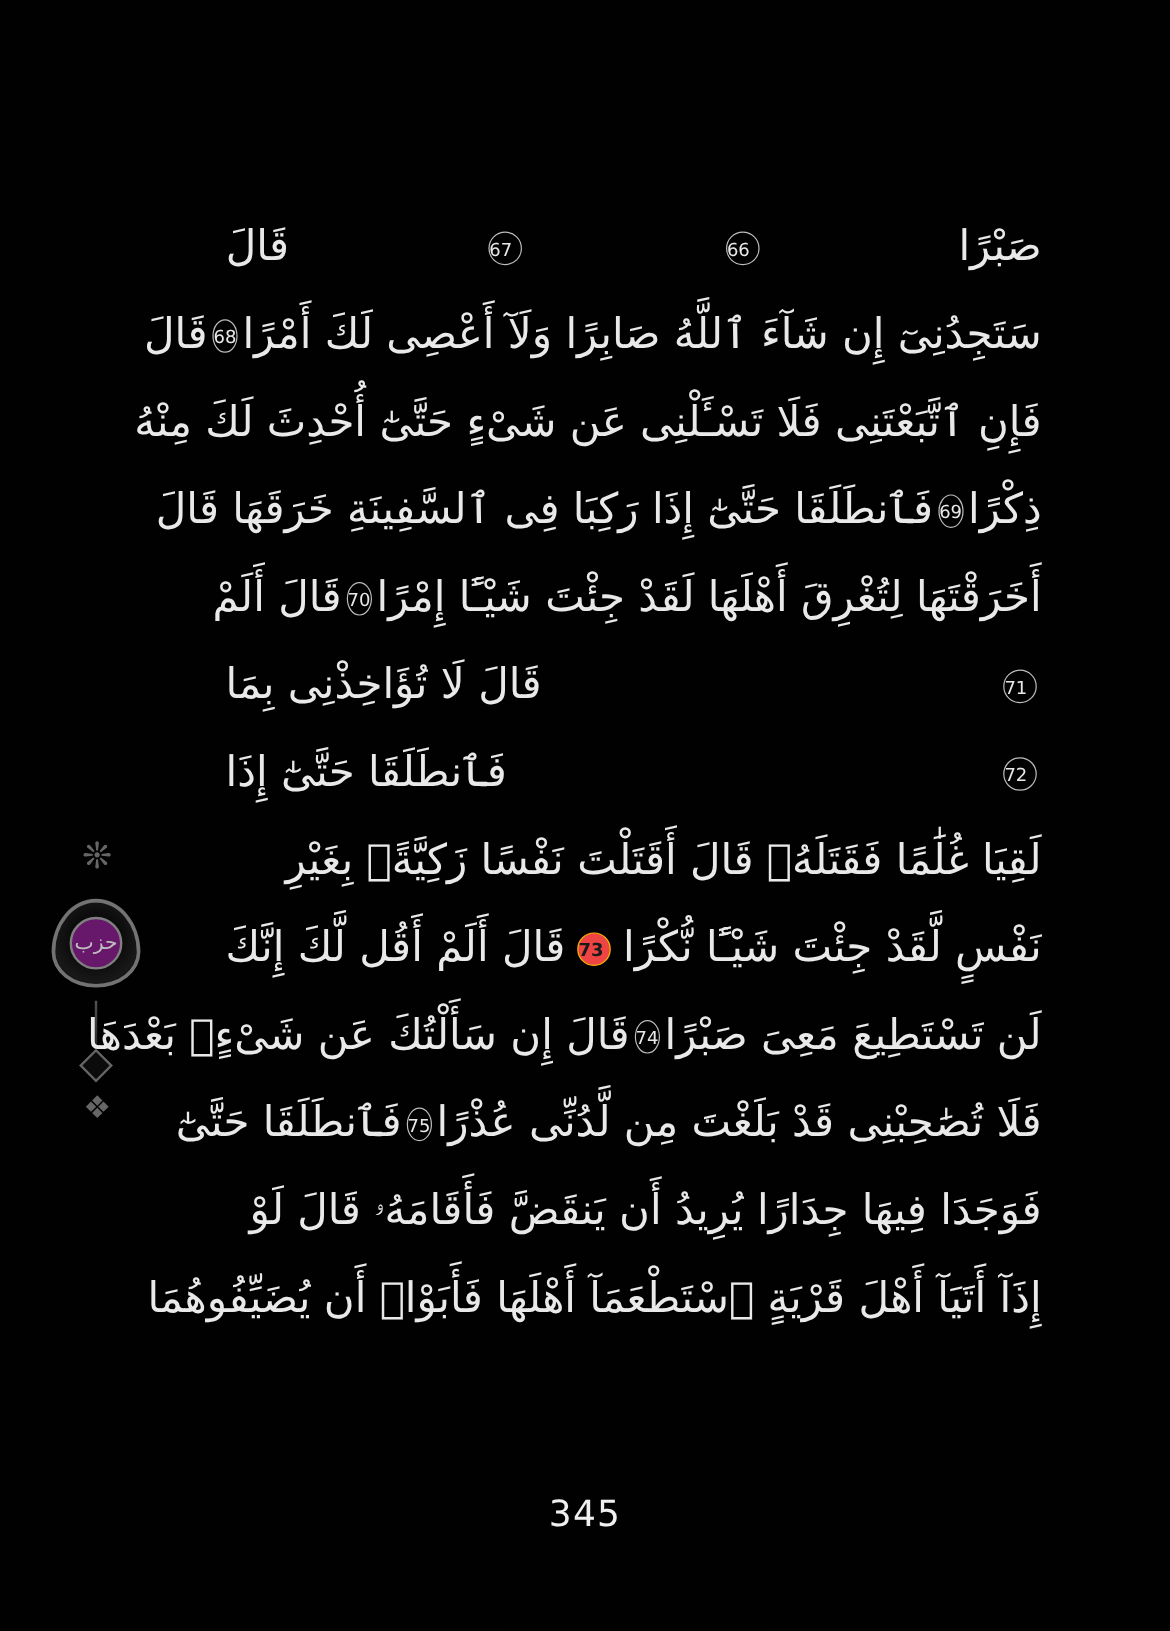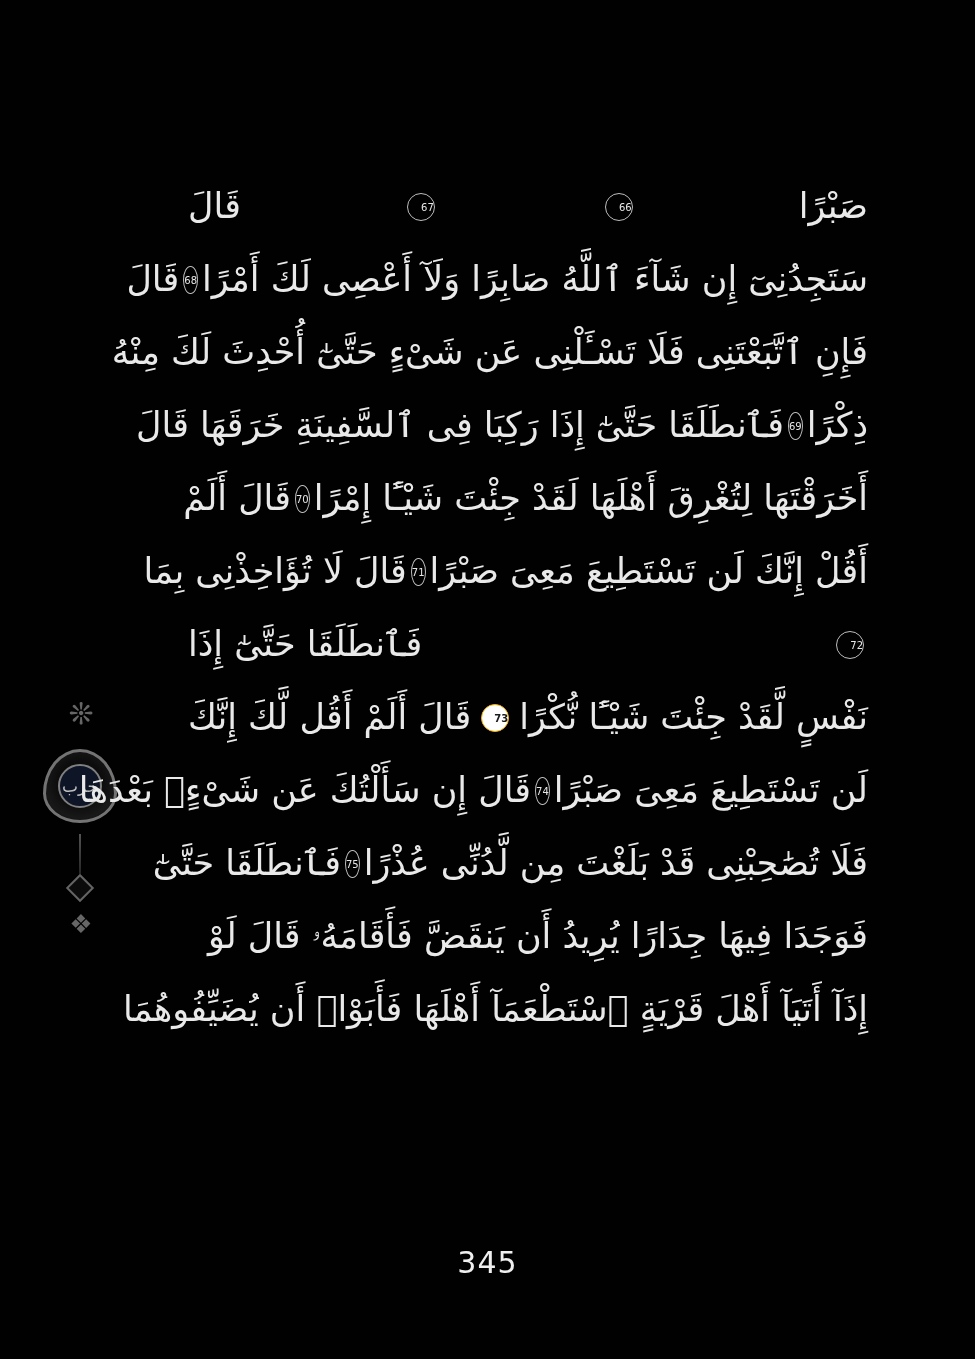--- a/index.html
+++ b/index.html
@@ -74,21 +74,21 @@
   #ornament .medallion .petal.rot2 { transform: rotate(-18deg) scale(0.88); border-color:#6a6a6a; }
   #ornament .medallion .inner {
     position: relative;
     width: 40px;
     height: 40px;
     border-radius: 50%;
     border: 2px solid #8b8b8b;
     display: flex;
     align-items: center;
     justify-content: center;
-    background: #0f172a;
+    background: #701a75;
   }
   #ornament .medallion .inner span {
     color: #cfcfcf;
     font-size: 17px;
     line-height: 1;
     direction: rtl;
   }
   #ornament .orn-stem {
     width: 2px;
     height: 40px;
@@ -147,29 +147,29 @@
   
   .ayah-num {
     display: inline-block;
     width: 28px;
     height: 28px;
     line-height: 28px;
     border-radius: 50%;
     border: 1.5px solid #bdbdbd;
     color: #e8e8e8;
     font-family: "DejaVu Sans", sans-serif;
-    font-size: 10px;
-    text-align: right;
+    font-size: 15px;
+    text-align: left;
     vertical-align: middle;
     margin: 0 4px;
     direction: ltr;
     box-sizing: border-box;
   }
   .ayah-num.highlight {
-    background: #ffffff;
+    background: #ef4444;
     border-color: #f5b301;
     color: #1a1a1a;
     font-weight: bold;
   }
 
   
   #page-number {
     position: absolute;
     left: 0;
     top: 1245px;
@@ -227,30 +227,32 @@
         <span class="seg">فَٱنطَلَقَا حَتَّىٰٓ إِذَا رَكِبَا فِى ٱلسَّفِينَةِ خَرَقَهَا قَالَ</span>
       </div>
 
       <div class="ayah-line">
         <span class="seg">أَخَرَقْتَهَا لِتُغْرِقَ أَهْلَهَا لَقَدْ جِئْتَ شَيْـًٔا إِمْرًا</span>
         <span class="ayah-num">70</span>
         <span class="seg">قَالَ أَلَمْ</span>
       </div>
 
       <div class="ayah-line">
-        <span class="seg">أَقُلْ إِنَّكَ لَن تَسْتَطِيعَ مَعِىَ صَبْرًا</span>
         <span class="ayah-num">71</span>
         <span class="seg">قَالَ لَا تُؤَاخِذْنِى بِمَا</span>
       </div>
 
       <div class="ayah-line">
         <span class="ayah-num">72</span>
         <span class="seg">فَٱنطَلَقَا حَتَّىٰٓ إِذَا</span>
       </div>
 
+      <div class="ayah-line">
+        <span class="seg">لَقِيَا غُلَٰمًا فَقَتَلَهُۥ قَالَ أَقَتَلْتَ نَفْسًا زَكِيَّةًۢ بِغَيْرِ</span>
+      </div>
 
       <div class="ayah-line">
         <span class="seg">نَفْسٍ لَّقَدْ جِئْتَ شَيْـًٔا نُّكْرًا</span>
         <span class="ayah-num highlight">73</span>
         <span class="seg">قَالَ أَلَمْ أَقُل لَّكَ إِنَّكَ</span>
       </div>
 
       <div class="ayah-line">
         <span class="seg">لَن تَسْتَطِيعَ مَعِىَ صَبْرًا</span>
         <span class="ayah-num">74</span>

